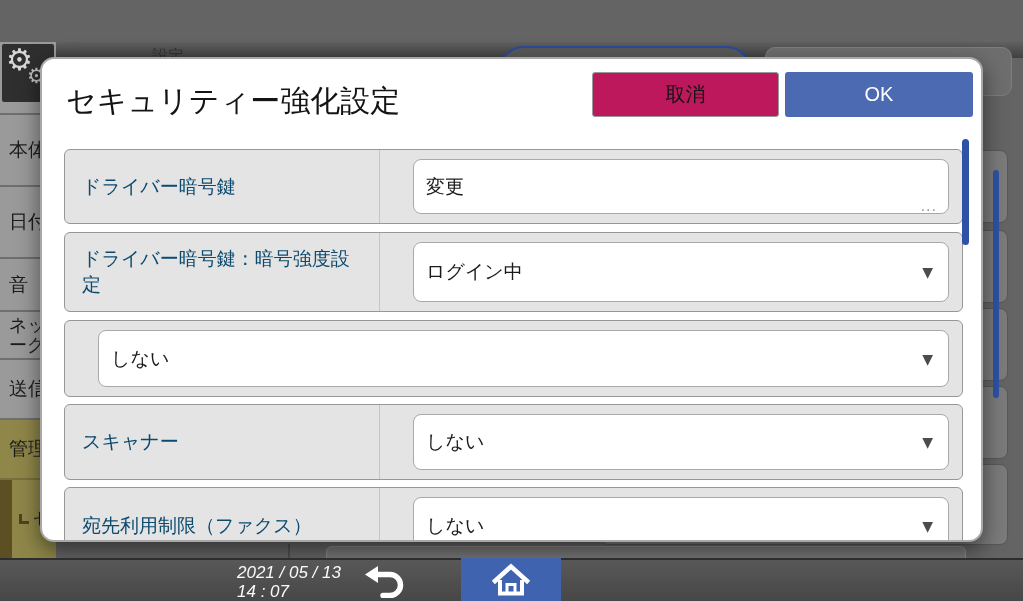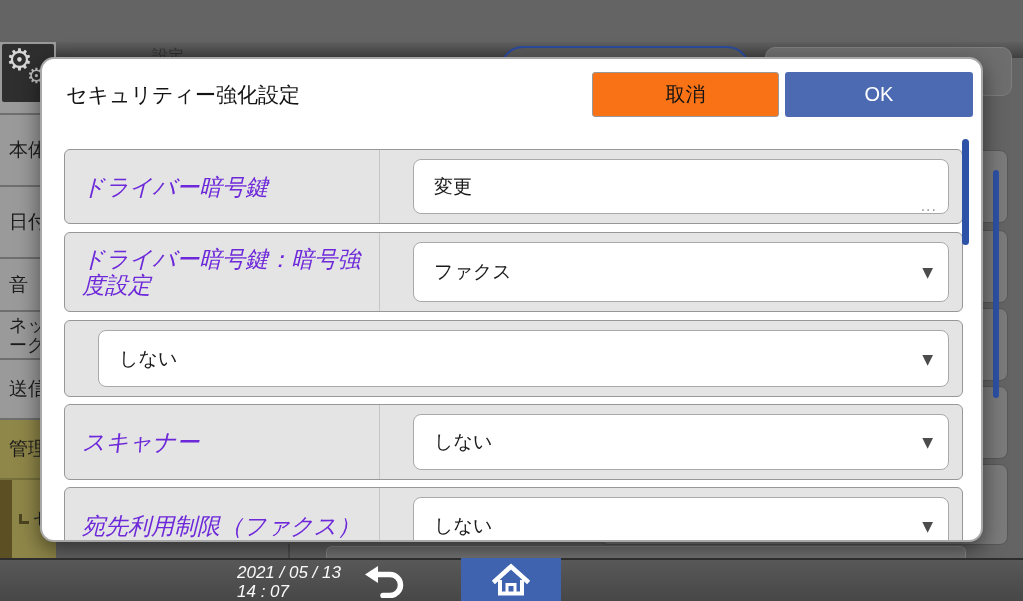--- a/index.html
+++ b/index.html
@@ -62,36 +62,36 @@
   .si5{top:316px;height:60px}
   .si6{top:376px;height:60px;background:#8f8749;}
   .si7{top:436px;height:80px;background:#8f8749;border-top:2px solid #76703c;}
   .si7 .leftbar{position:absolute;left:0;top:0;width:12px;height:80px;background:#5d4f24;}
   .subrow{display:flex;align-items:center;margin-left:10px;}
   .corner-mark{width:10px;height:10px;border-left:3px solid #4c441f;border-bottom:3px solid #4c441f;margin-right:4px;}
 
   
   .dialog{position:absolute;left:40px;top:57px;width:943px;height:485px;background:#fff;
     border:2px solid #a8a8a8;border-radius:14px;box-shadow:0 8px 22px rgba(0,0,0,.5);z-index:10;overflow:hidden;}
-  .dlg-title{position:absolute;left:24px;top:22px;font-size:21px;color:#141414;}
-  .dlg-cancel{position:absolute;left:550px;top:13px;width:187px;height:45px;background:#f97316;
+  .dlg-title{position:absolute;left:24px;top:22px;font-size:30px;color:#141414;}
+  .dlg-cancel{position:absolute;left:550px;top:13px;width:187px;height:45px;background:#be185d;
     border:1px solid #999;border-radius:3px;font-size:20px;color:#141414;
     display:flex;align-items:center;justify-content:center;font-family:Liberation Mono, monospace;}
   .dlg-ok{position:absolute;left:743px;top:13px;width:188px;height:45px;background:#4c6ab2;
     border-radius:3px;font-size:20px;color:#fff;display:flex;align-items:center;justify-content:center;}
   .dlg-scroll{position:absolute;right:12px;top:80px;width:7px;height:106px;background:#2d52a6;border-radius:4px;}
   .row{position:absolute;left:22px;width:899px;background:#e4e4e4;border:1px solid #979797;
     border-radius:6px;display:flex;}
   .r1{top:90px;height:75px}.r2{top:173px;height:80px}.r3{top:261px;height:77px}
   .r4{top:345px;height:76px}.r5{top:428px;height:78px}
   .row-label{flex:0 0 315px;border-right:1px solid #c6c6c6;display:flex;align-items:center;
-    padding:6px 14px 6px 17px;font-size:23px;color:#6d28d9;line-height:26px;font-style:italic;}
+    padding:6px 14px 6px 17px;font-size:19px;color:#0c4a6e;line-height:26px;}
   .row-ctrl{flex:1;padding:9px 13px 9px 33px;}
   .ctrl{position:relative;width:100%;height:100%;background:#fff;border:1px solid #a9a9a9;border-radius:8px;
-    display:flex;align-items:center;padding-left:20px;font-size:19px;color:#1a1a1a;}
+    display:flex;align-items:center;padding-left:12px;font-size:19px;color:#1a1a1a;}
   .ctrl .dots{position:absolute;right:11px;bottom:-2px;color:#9a9a9a;font-size:16px;letter-spacing:1px;}
   .ctrl .arrow{position:absolute;right:15px;top:50%;transform:translateY(-50%);font-size:14px;color:#4c4c4c;
     font-family:"DejaVu Sans",sans-serif;}
 
   
   .bottombar{position:absolute;left:0;top:558px;width:1023px;height:43px;z-index:30;
     background:linear-gradient(#585858,#474747);border-top:2px solid #2d2d2d;}
   .clock{position:absolute;left:237px;top:3px;color:#fafafa;font-size:17px;line-height:19px;font-style:italic;}
   .backbtn{position:absolute;left:352px;top:0;width:66px;height:41px;display:flex;align-items:center;justify-content:center;}
   .homebtn{position:absolute;left:461px;top:-2px;width:100px;height:43px;background:#3f63af;
@@ -162,21 +162,21 @@
           <span>変更</span>
           <span class="dots">...</span>
         </div>
       </div>
     </div>
 
     <div class="row r2">
       <div class="row-label">ドライバー暗号鍵：暗号強度設定</div>
       <div class="row-ctrl">
         <div class="ctrl">
-          <span>ファクス</span>
+          <span>ログイン中</span>
           <span class="arrow">▼</span>
         </div>
       </div>
     </div>
 
     <div class="row r3">
       <div class="row-ctrl">
         <div class="ctrl">
           <span>しない</span>
           <span class="arrow">▼</span>

